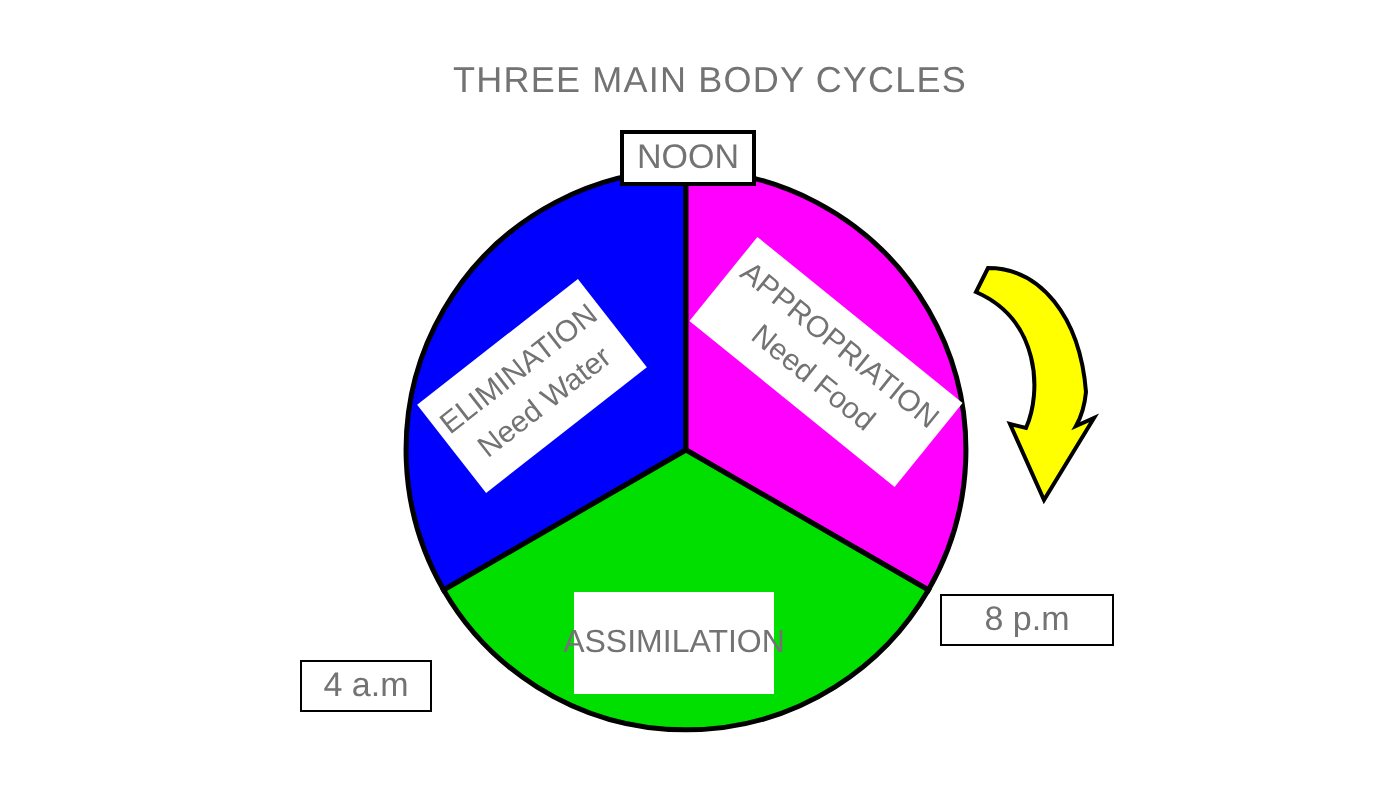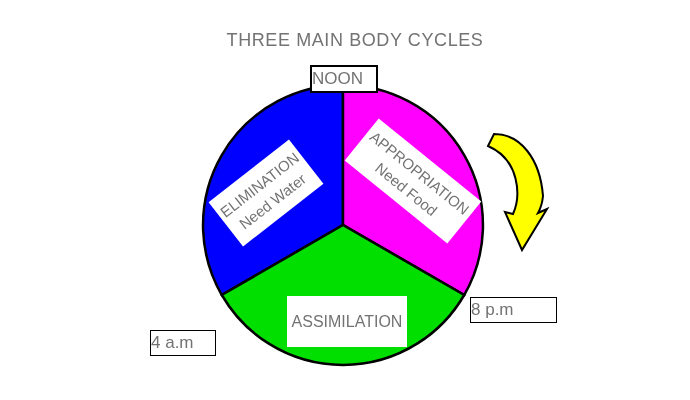--- a/index.html
+++ b/index.html
@@ -39,31 +39,32 @@
   }
   .wedge-label.elimination {
     left: 215px; top: 165px; width: 102px; height: 56px;
     transform: rotate(-38deg);
   }
   .wedge-label.appropriation {
     left: 347px; top: 154px; width: 132px; height: 54px;
     transform: rotate(39deg);
   }
   .wedge-label.assimilation {
-    left: 287px; top: 296px; width: 120px; height: 51px;
+    left: 287px; top: 296px; width: 100px; height: 51px;
   }
   .wedge-label.assimilation .line1,
   .wedge-label.assimilation .line2 { font-size: 16px; line-height: 24px; }
   .time-box {
     position: absolute;
     background: #ffffff;
     border: 2px solid #000000;
     box-sizing: border-box;
     display: flex;
     align-items: center;
+    justify-content: center;
     font-size: 17px;
     white-space: nowrap;
   }
   .time-box.noon { left: 310px; top: 65px; width: 68px; height: 28px; }
   .time-box.t4am { left: 150px; top: 297px; width: 66px; height: 26px; border-width: 1.5px; margin-top: 33px; }
   .time-box.t8pm { left: 470px; top: 297px; width: 87px; height: 26px; border-width: 1.5px; }
 </style>
 </head>
 <body>
 

